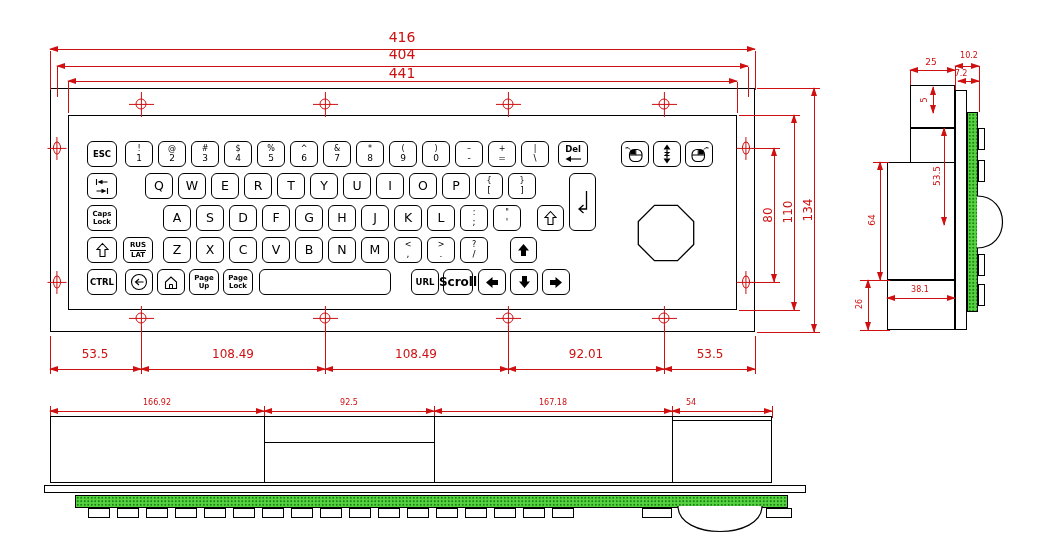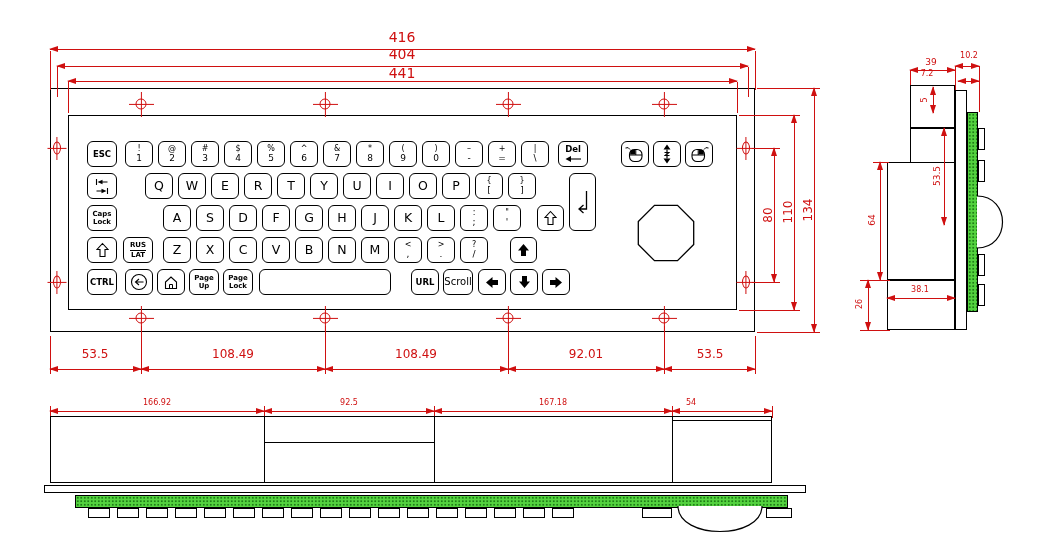--- a/index.html
+++ b/index.html
@@ -27,21 +27,21 @@
   .xl{ position:absolute; width:1.2px; background:var(--red); }
   .yl{ position:absolute; height:1.2px; background:var(--red); }
   .dlab{ position:absolute; color:var(--red); font-size:13px; line-height:1; transform:translate(-50%,-50%); white-space:nowrap; }
   .dlab.rot{ transform:translate(-50%,-50%) rotate(-90deg); }
   .f14{font-size:14px}.f12{font-size:12px}.f9{font-size:9px}.f8{font-size:8px}
   .key{ position:absolute; width:28px; height:26px; background:#fff; border:1.2px solid #000; border-radius:6px;
         display:flex; flex-direction:column; align-items:center; justify-content:center; line-height:1; gap:1px; color:#000; }
   .key .t{ font-size:8px } .key .b{ font-size:9px } .key .l{ font-size:12.5px }
   .key.cmd .l, .key.cmd .t{ font-size:8.5px; font-weight:700 }
   .key.cmd2 .t, .key.cmd2 .b{ font-size:7px; font-weight:700 }
-  .key.cmd3 .l{ font-size:10px; font-weight:400 }
+  .key.cmd3 .l{ font-size:12px; font-weight:700 }
   .key .t.div{ border-bottom:1px solid #000; padding-bottom:1px; }
   .key .ic{ display:flex; align-items:center; justify-content:center; }
   svg{ display:block; }
 </style>
 </head>
 <body>
 
 <div class="canvas">
 
   <div class="layer">
@@ -420,25 +420,25 @@
     <div class="gasket" style="left:967px;top:112px;width:11px;height:200px"></div>
     <div class="blk" style="left:978px;top:128px;width:7px;height:22px;border-width:1px"></div>
     <div class="blk" style="left:978px;top:160px;width:7px;height:22px;border-width:1px"></div>
     <div class="blk" style="left:978px;top:254px;width:7px;height:22px;border-width:1px"></div>
     <div class="blk" style="left:978px;top:284px;width:7px;height:22px;border-width:1px"></div>
     <svg class="abs" style="left:975px;top:190px" width="32" height="64" viewBox="0 0 32 64">
       <path d="M2 6 C36 6 36 58 2 58" fill="#fff" stroke="#000" stroke-width="1.2"></path>
     </svg>
 
     <div class="dh" style="left:910px;top:70px;width:45px"></div>
-    <div class="dlab f9" style="left:931px;top:62px">39</div>
+    <div class="dlab f9" style="left:931px;top:62px">25</div>
     <div class="dh" style="left:955px;top:66px;width:24px"></div>
     <div class="dlab f8" style="left:969px;top:56px">10.2</div>
     <div class="dh" style="left:958px;top:81px;width:21px"></div>
-    <div class="dlab f8" style="left:927px;top:74px">7.2</div>
+    <div class="dlab f8" style="left:961px;top:74px">7.2</div>
     <div class="dv" style="left:933px;top:87px;height:26px"></div>
     <div class="dlab rot f8" style="left:925px;top:100px">5</div>
     <div class="dv" style="left:944px;top:128px;height:97px"></div>
     <div class="dlab rot f9" style="left:937px;top:176px">53.5</div>
     <div class="dv" style="left:880px;top:162px;height:118px"></div>
     <div class="dlab rot f9" style="left:872px;top:220px">64</div>
     <div class="dh" style="left:887px;top:298px;width:68px"></div>
     <div class="dlab f8" style="left:920px;top:290px">38.1</div>
     <div class="dv" style="left:868px;top:280px;height:50px"></div>
     <div class="dlab rot f8" style="left:860px;top:304px">26</div>

